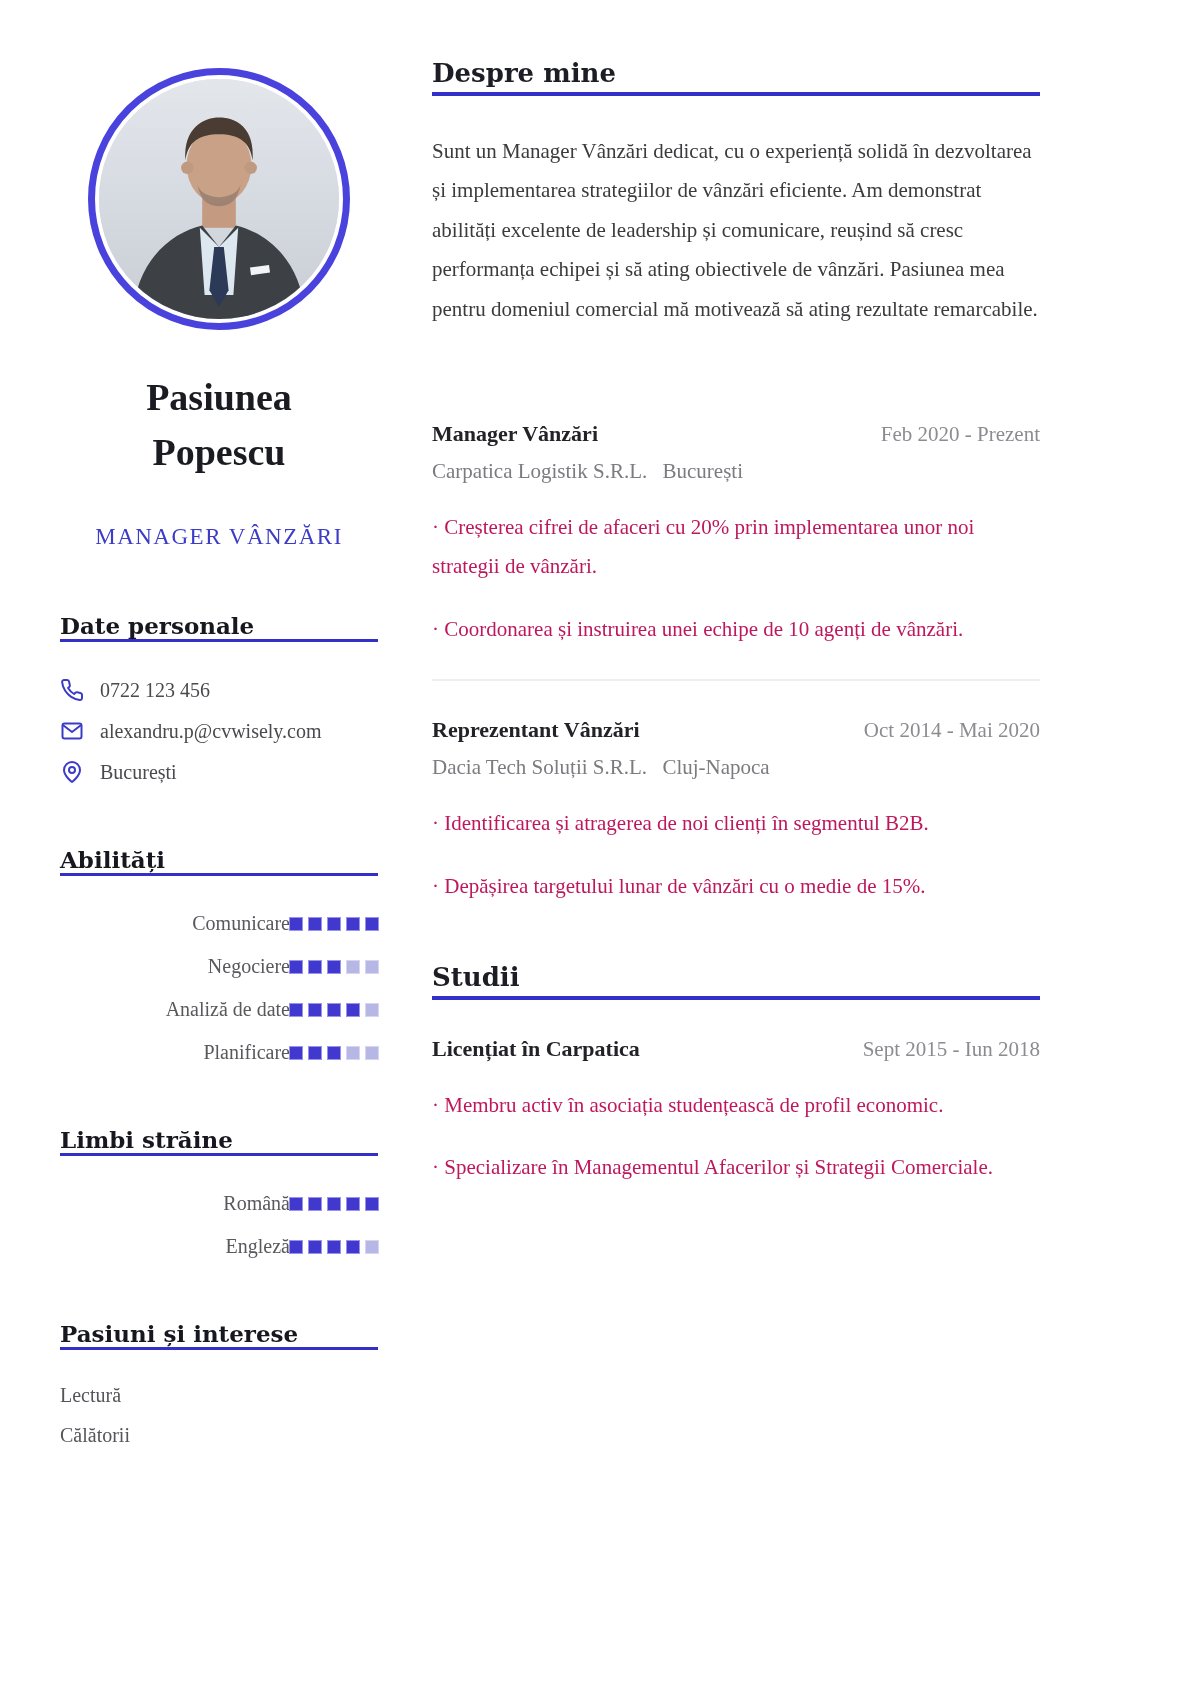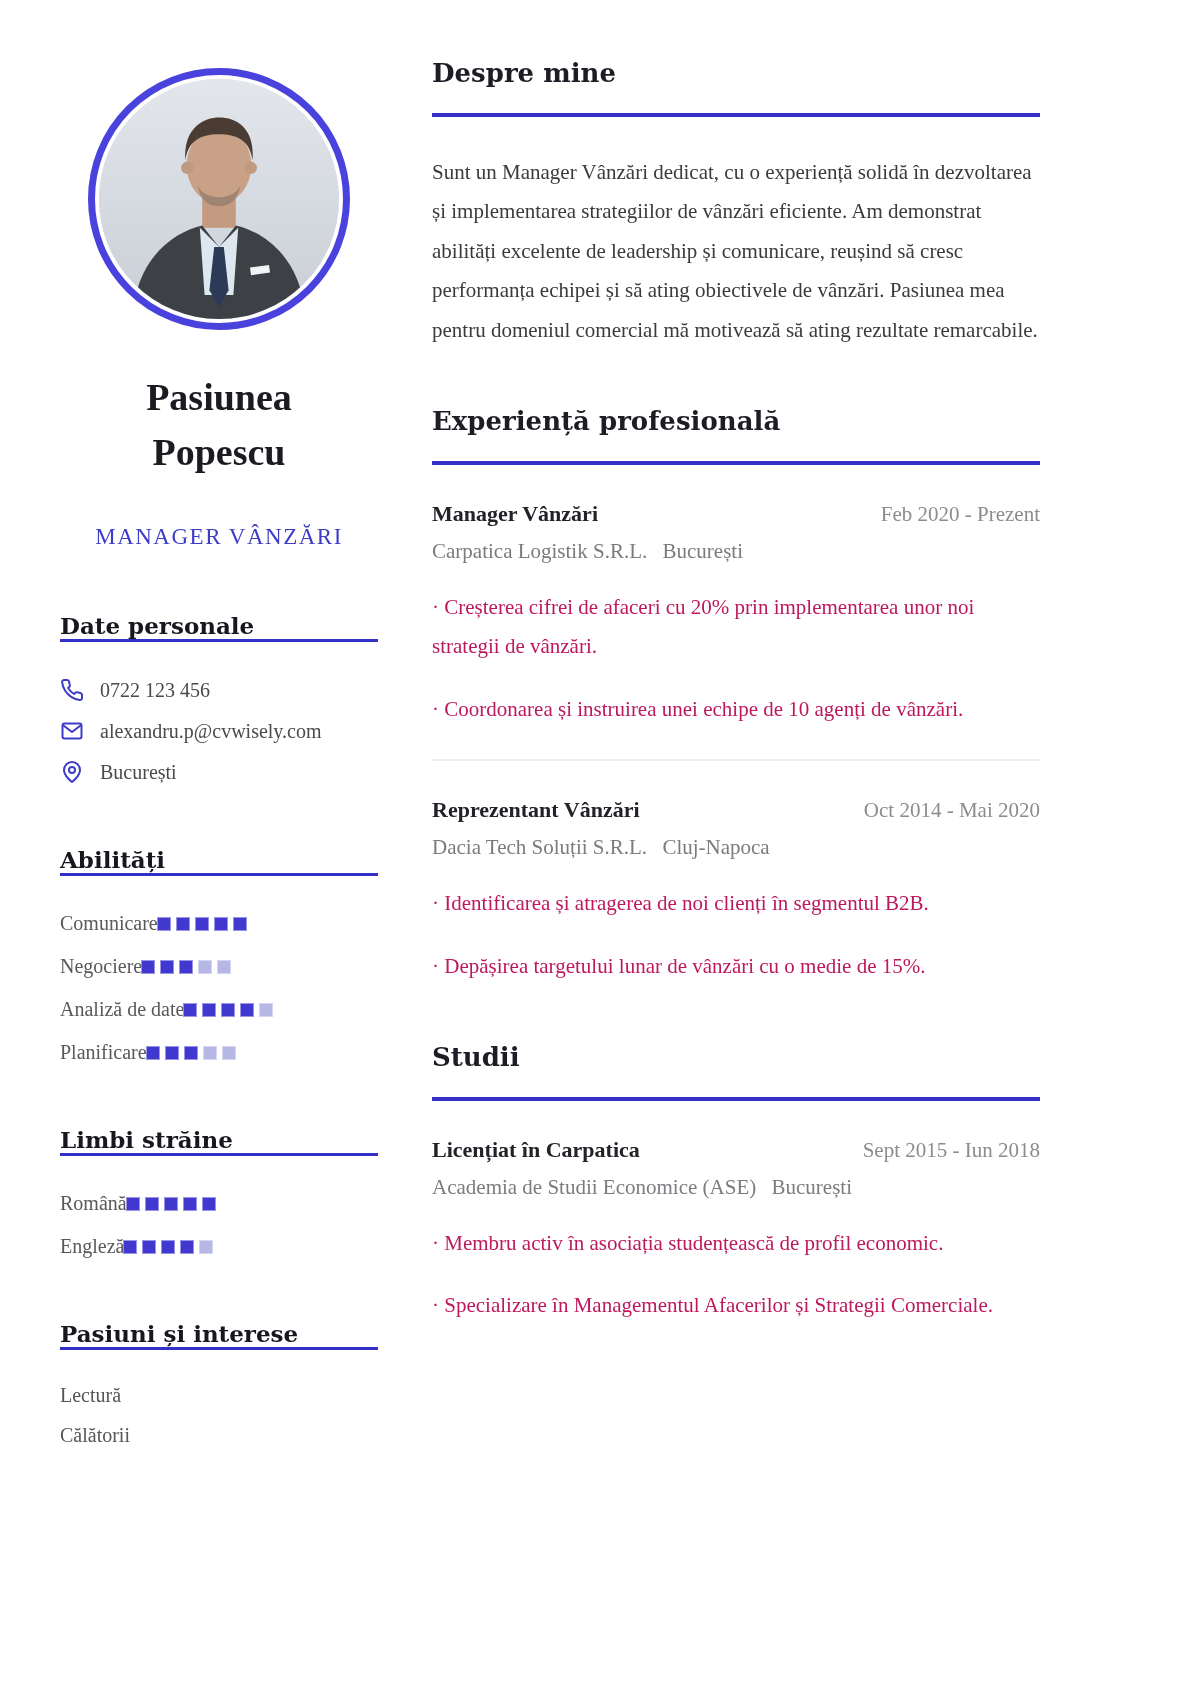--- a/index.html
+++ b/index.html
@@ -68,21 +68,21 @@
     font-size: 20px;
     color: #4a4a4e;
   }
   .contact-row .cicon { width: 24px; height: 24px; margin-right: 16px; flex-shrink: 0; }
   .contact-row .cicon svg { display: block; width: 100%; height: 100%; }
 
   .rating-list { margin-top: 36px; }
   .rating-row {
     display: flex;
     align-items: center;
-    justify-content: flex-start;
+    justify-content: flex-end;
     margin-bottom: 20px;
   }
   .rating-label { font-size: 20px; color: #58585d; }
   .dots { display: flex; gap: 7px; }
   .dot {
     width: 12px; height: 12px;
     background: #b7b7e6;
     box-shadow: 0 0 0 1px #d6d6f2;
   }
   .dot.filled { background: #4038cf; box-shadow: 0 0 0 1px #9a94e6; }
@@ -91,21 +91,21 @@
   .interest-item { font-size: 20px; color: #55555a; margin-bottom: 17px; }
 
   
   .main { margin-left: 54px; width: 608px; }
 
   .main-heading {
     font-family: "DejaVu Serif", "Liberation Serif", serif;
     font-size: 26px;
     font-weight: bold;
     color: #1d1d26;
-    padding-bottom: 25px;
+    padding-bottom: 4px;
     border-bottom: 4px solid #3330c8;
   }
   .main-section { margin-bottom: 56px; }
 
   .about-text {
     margin-top: 36px;
     font-size: 21px;
     line-height: 1.88;
     color: #3b3b3e;
   }
@@ -296,21 +296,20 @@
   </aside>
 
   <main class="main">
 
     <section class="main-section">
       <h2 class="main-heading">Despre mine</h2>
       <p class="about-text">Sunt un Manager Vânzări dedicat, cu o experiență solidă în dezvoltarea și implementarea strategiilor de vânzări eficiente. Am demonstrat abilități excelente de leadership și comunicare, reușind să cresc performanța echipei și să ating obiectivele de vânzări. Pasiunea mea pentru domeniul comercial mă motivează să ating rezultate remarcabile.</p>
     </section>
 
     <section class="main-section">
-      <h2 class="main-heading">Experiență profesională</h2>
 
       <div class="entry">
         <div class="entry-head">
           <span class="entry-title">Manager Vânzări</span>
           <span class="entry-period">Feb 2020 - Prezent</span>
         </div>
         <div class="entry-org">
           <span>Carpatica Logistik S.R.L.</span>
           <span class="org-loc">București</span>
         </div>
@@ -338,24 +337,20 @@
     </section>
 
     <section class="main-section">
       <h2 class="main-heading">Studii</h2>
 
       <div class="entry">
         <div class="entry-head">
           <span class="entry-title">Licențiat în Carpatica</span>
           <span class="entry-period">Sept 2015 - Iun 2018</span>
         </div>
-        <div class="entry-org">
-          <span>Academia de Studii Economice (ASE)</span>
-          <span class="org-loc">București</span>
-        </div>
         <div class="entry-bullets">
           <p class="bullet">Membru activ în asociația studențească de profil economic.</p>
           <p class="bullet">Specializare în Managementul Afacerilor și Strategii Comerciale.</p>
         </div>
       </div>
     </section>
 
   </main>
 </div>
 

